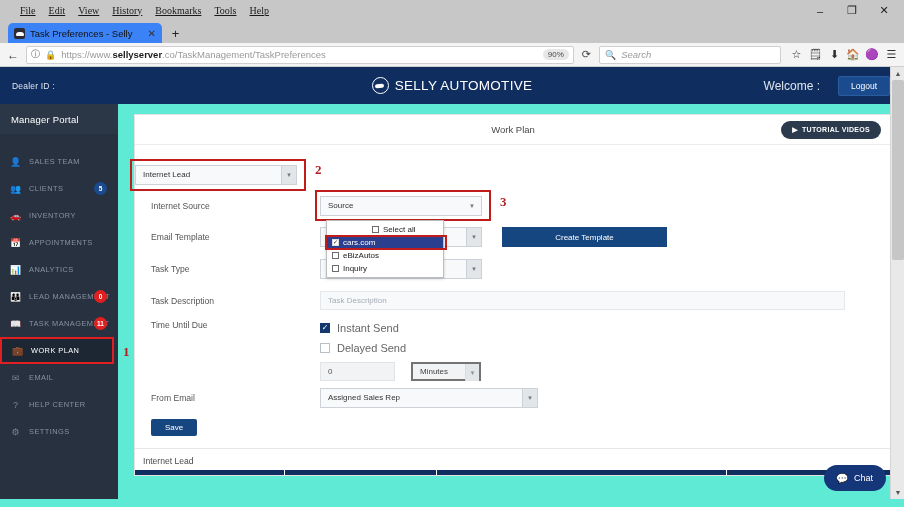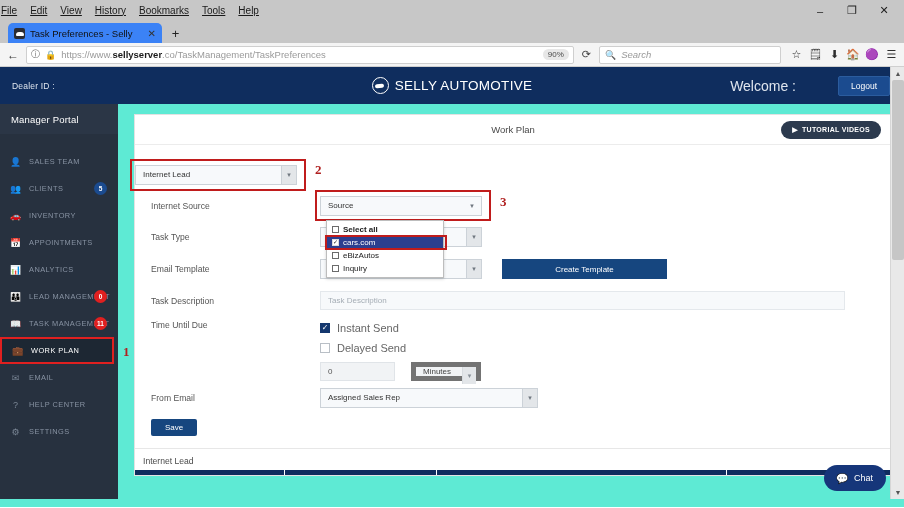--- a/index.html
+++ b/index.html
@@ -8,21 +8,21 @@
     overflow: hidden;
     font-family: "Liberation Sans", sans-serif;
     background: #ffffff;
   }
 
   
   .browser-titlebar {
     height: 21px; background: #c7c7c7;
     display: flex; align-items: center; position: relative;
   }
-  .menubar { display: flex; gap: 11px; padding-left: 0; }
+  .menubar { display: flex; gap: 11px; padding-left: 19px; font-family: Liberation Serif, serif; }
   .menubar .mi {
     font-size: 10px; color: #1a1a1a; line-height: 12px;
     padding: 1px 1px;
   }
   .menubar .mi .u { text-decoration: underline; }
   .winctl { position: absolute; right: 4px; top: 0; display: flex; height: 21px; align-items: center; gap: 0; }
   .winctl div {
     width: 32px; height: 21px; display: flex; align-items: center; justify-content: center;
     font-size: 11px; color: #222;
   }
@@ -86,21 +86,21 @@
   }
   .brand-logo {
     width: 17px; height: 17px; border-radius: 50%; background: #12305f;
     border: 1.6px solid #ffffff; position: relative; flex: none;
   }
   .brand-logo:after {
     content: ""; position: absolute; left: 2px; top: 5.5px; width: 9px; height: 4px;
     background: #fff; border-radius: 2px; transform: rotate(-6deg);
   }
   .brand-name { font-size: 13.5px; color: #ffffff; letter-spacing: .3px; }
-  .welcome { position: absolute; right: 108px; font-size: 14px; color: #dfe5ee; }
+  .welcome { position: absolute; right: 84px; font-size: 12px; color: #dfe5ee; }
   .logout-btn {
     position: absolute; right: 14px; background: #1b4b8f; color: #fff; font-size: 8.5px;
     padding: 4px 12px; border-radius: 2px; border: 1px solid #2b5c9e;
   }
 
   .body-row { display: flex; height: 395px; }
 
   
   .sidebar { width: 118px; background: #27313f; flex: none; position: relative; }
   .portal-title {
@@ -177,21 +177,21 @@
 
   .dropdown {
     position: absolute; left: 6px; top: 24px; width: 118px; background: #ffffff;
     border: 1px solid #bdbdbd; z-index: 40; padding: 2px 0 2px 0;
     box-shadow: 0 1px 3px rgba(0,0,0,.18);
   }
   .ddopt {
     height: 13px; display: flex; align-items: center; gap: 4px; padding-left: 5px;
     font-size: 8px; color: #1a1a1a;
   }
-  .ddopt.bold { font-weight: bold; }
+  .ddopt.bold { font-weight: normal; margin-left: 40px; }
   .ddopt.sel { background: #2b3f8f; color: #ffffff; }
   .cbx {
     width: 7px; height: 7px; border: 1px solid #6b6b6b; background: #fff; flex: none;
     display: flex; align-items: center; justify-content: center;
     font-size: 6px; color: #1a1a1a; line-height: 1;
   }
   .ddopt.sel .cbx { border-color: #dcdcdc; }
 
   .createtpl-btn {
     position: absolute; left: 182px; top: 0; width: 165px; height: 20px; background: #16467f;
@@ -209,21 +209,21 @@
     display: flex; align-items: center; justify-content: center; font-size: 8px; line-height: 1;
   }
   .bigcbx.checked { background: #14376e; border-color: #14376e; color: #fff; }
   .chklabel { font-size: 11px; color: #666; }
 
   .numinput {
     width: 75px; height: 19px; background: #f1f3f5; border: 1px solid #e0e4e8;
     font-size: 8px; color: #555; display: flex; align-items: center; padding-left: 7px;
   }
   .unitselect {
-    width: 70px; height: 19px; background: #f1f3f5; border: 5px solid #737373;
+    width: 70px; height: 19px; background: #f1f3f5; border: 2px solid #737373;
     display: flex; align-items: center; padding-left: 7px; font-size: 8px; color: #444; position: relative;
   }
   .unitselect .arrowbtn {
     position: absolute; right: 0; top: 0; width: 14px; height: 17px; background: #e3e6e9;
     border-left: 1px solid #d7dbdf; display: flex; align-items: center; justify-content: center;
     font-size: 7px; color: #8a9199;
   }
 
   .save-btn {
     background: #16467f; color: #fff; font-size: 8px; padding: 4px 14px; border-radius: 2px;
@@ -439,38 +439,38 @@
                   <span class="cbx"></span>
                   <span>Inquiry</span>
                 </div>
                 <div class="redbox" style="left:-2px; top:14px; width:122px; height:15px;"></div>
               </div>
             </div>
           </div>
 
           
           <div class="frow" style="height:32px;">
-            <div class="flabel">Task Type</div>
+            <div class="flabel">Email Template</div>
             <div class="fctl">
               <div class="selectbox">
                 <span></span>
                 <span class="arrowbtn">▾</span>
               </div>
+              <div class="createtpl-btn">Create Template</div>
             </div>
           </div>
 
           
           <div class="frow" style="height:32px;">
-            <div class="flabel">Email Template</div>
+            <div class="flabel">Task Type</div>
             <div class="fctl">
               <div class="selectbox">
                 <span></span>
                 <span class="arrowbtn">▾</span>
               </div>
-              <div class="createtpl-btn">Create Template</div>
             </div>
           </div>
 
           
           <div class="frow" style="height:30px;">
             <div class="flabel">Task Description</div>
             <div class="fctl">
               <div class="textinput">Task Description</div>
             </div>
           </div>

